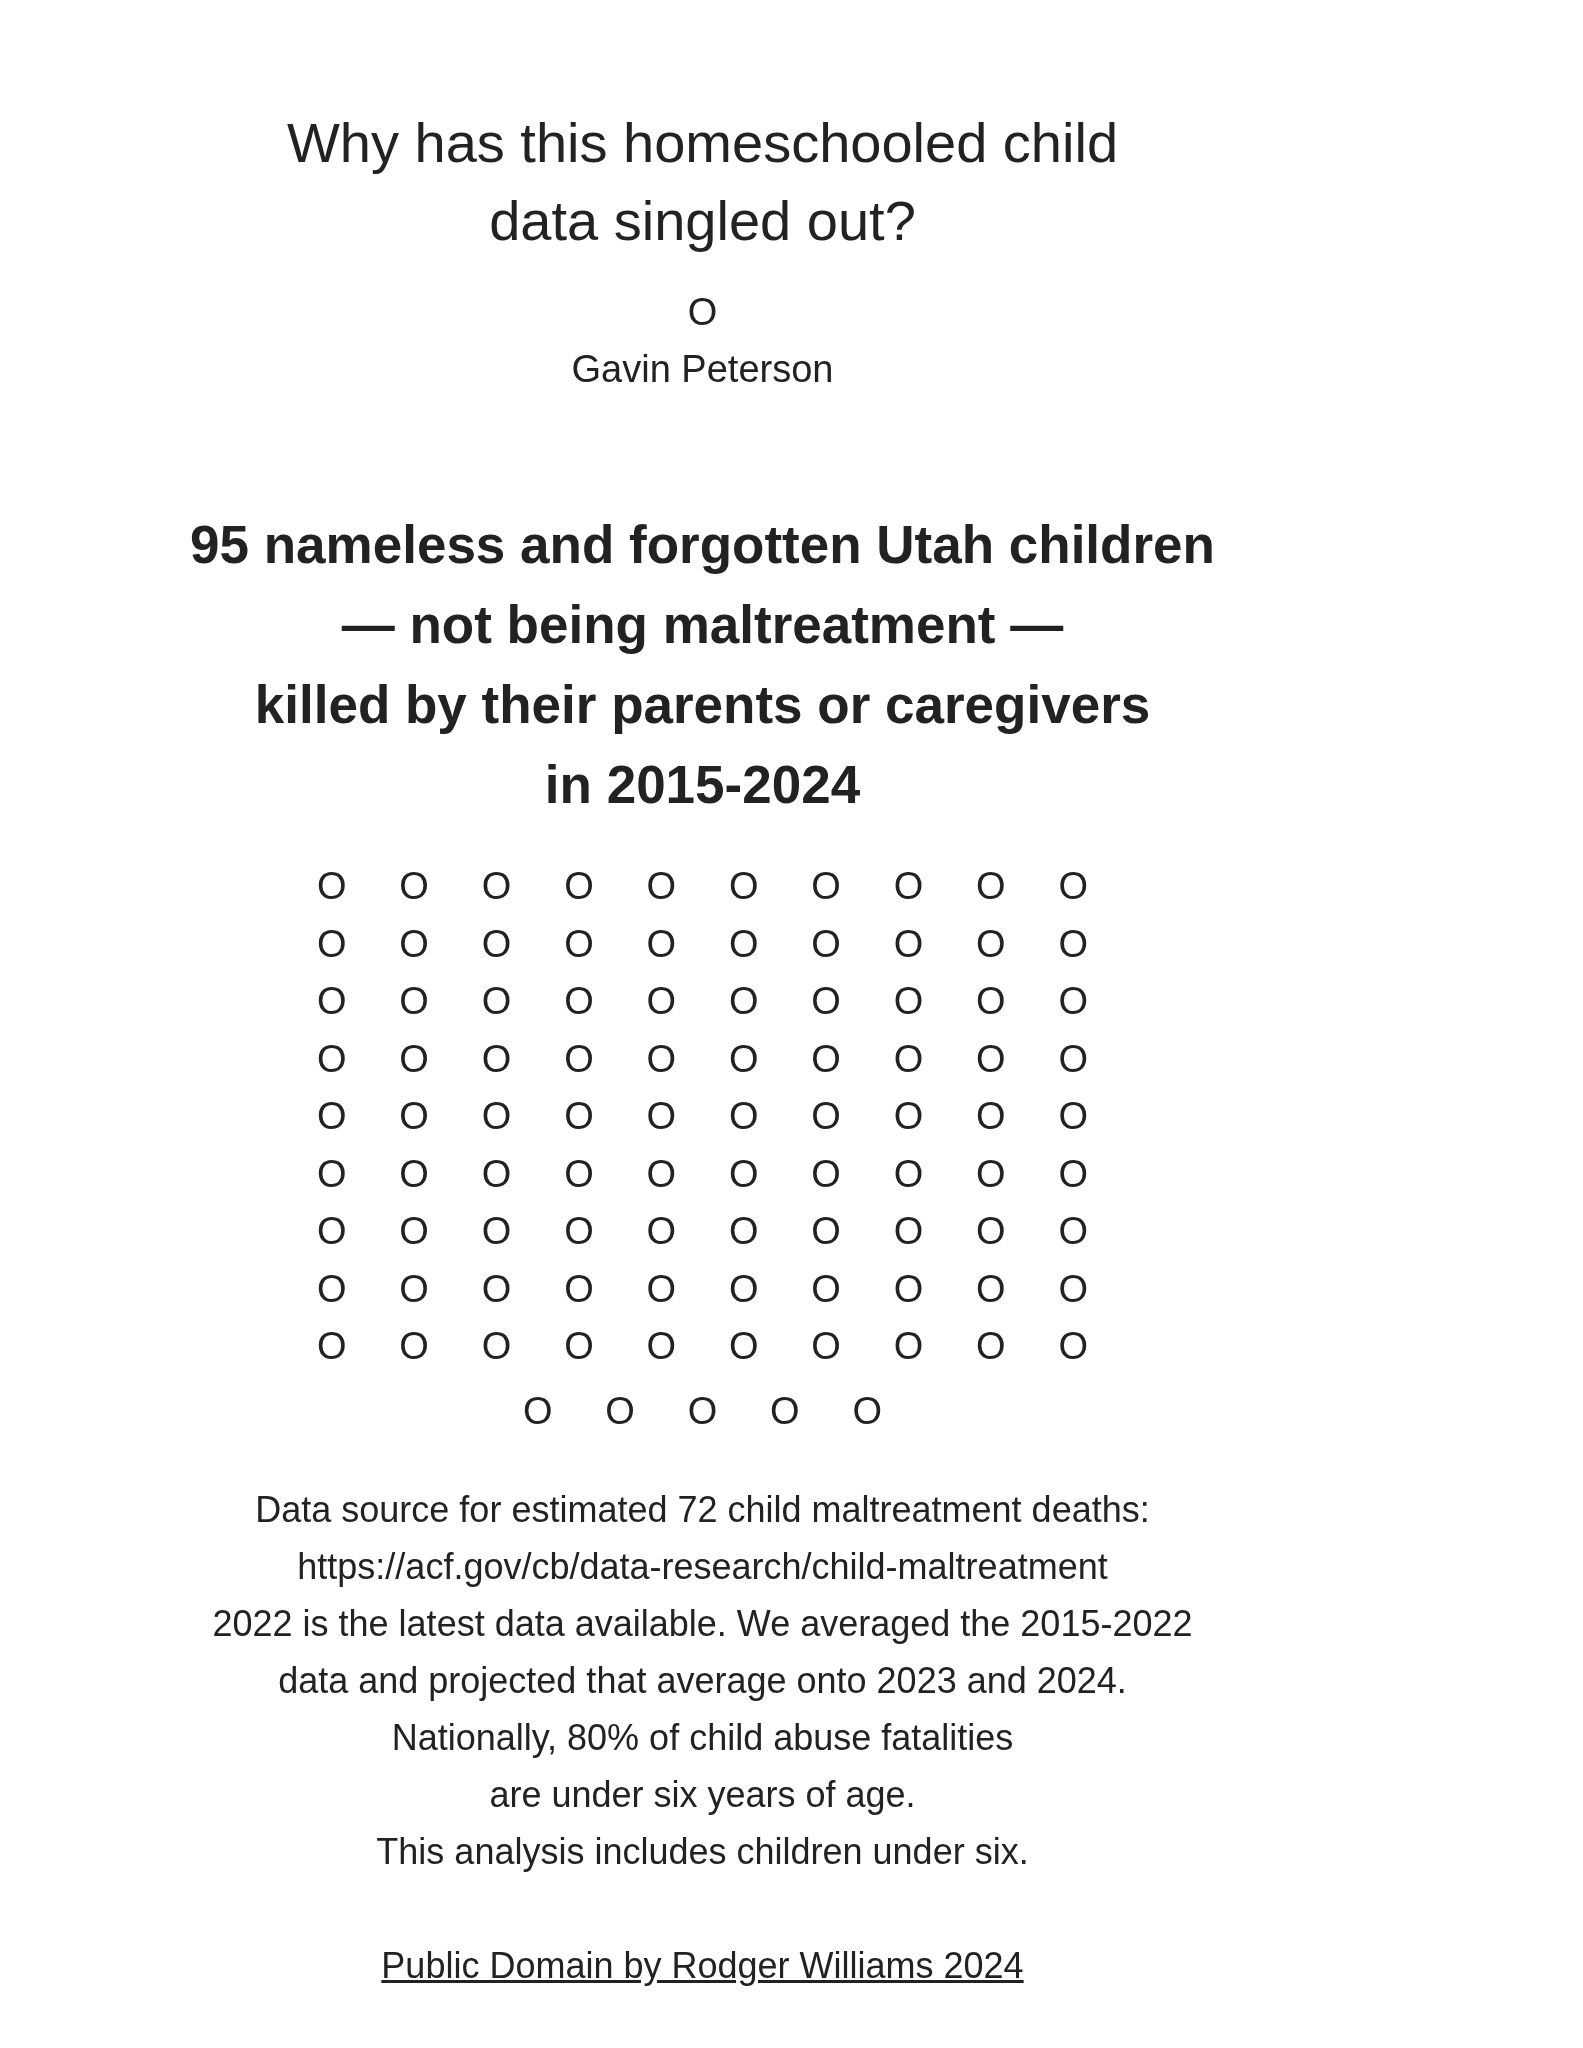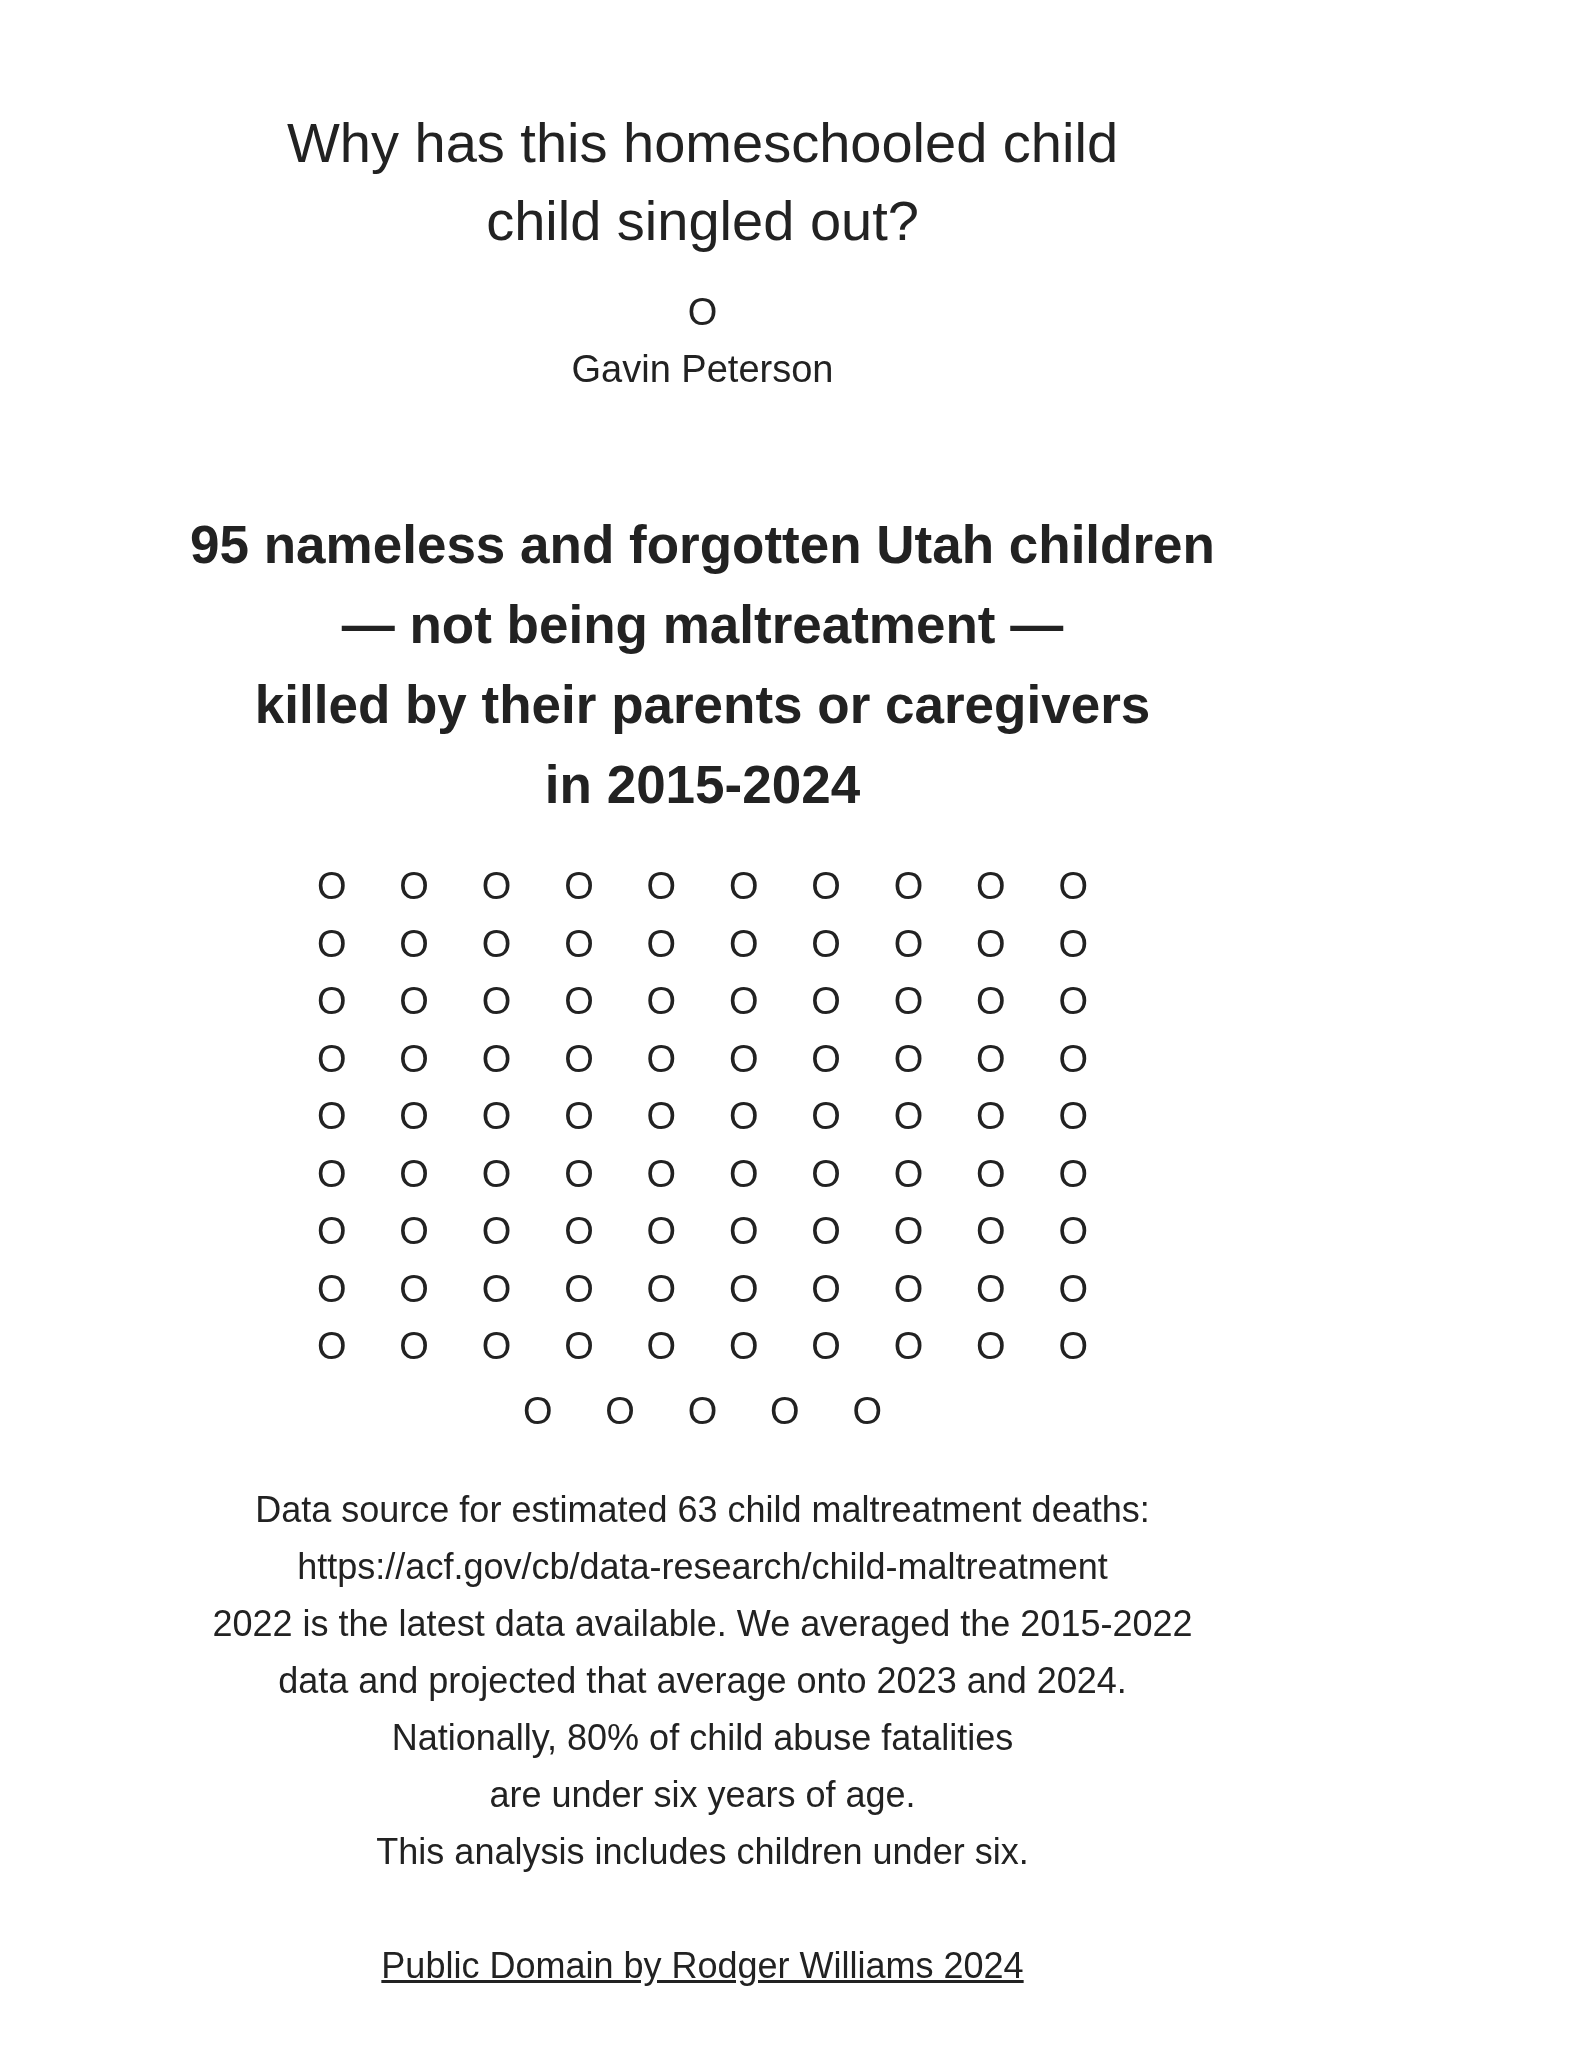--- a/index.html
+++ b/index.html
@@ -47,21 +47,21 @@
     line-height: 57.5px;
   }
   #notes { top: 1481px; font-size: 36px; line-height: 57px; }
   #footer { top: 1937px; font-size: 36px; line-height: 57px; text-decoration: underline; }
 </style>
 </head>
 <body>
 
 <div id="title" class="block">
   <span class="line">Why has this homeschooled child</span>
-  <span class="line">child singled out?</span>
+  <span class="line">data singled out?</span>
 </div>
 
 <div id="byline" class="block">
   <span class="line">O</span>
   <span class="line">Gavin Peterson</span>
 </div>
 
 <div id="headline" class="block">
   <span class="line">95 nameless and forgotten Utah children</span>
   <span class="line">— not being maltreatment —</span>
@@ -181,21 +181,21 @@
     <div class="grid-row extra">
       <span class="mark">O</span>
       <span class="mark">O</span>
       <span class="mark">O</span>
       <span class="mark">O</span>
       <span class="mark">O</span>
     </div>
   </div>
 
 <div id="notes" class="block">
-  <span class="line">Data source for estimated 63 child maltreatment deaths:</span>
+  <span class="line">Data source for estimated 72 child maltreatment deaths:</span>
   <span class="line">https://acf.gov/cb/data-research/child-maltreatment</span>
   <span class="line">2022 is the latest data available. We averaged the 2015-2022</span>
   <span class="line">data and projected that average onto 2023 and 2024.</span>
   <span class="line">Nationally, 80% of child abuse fatalities</span>
   <span class="line">are under six years of age.</span>
   <span class="line">This analysis includes children under six.</span>
 </div>
 
 <div id="footer" class="block">
   <span class="line">Public Domain by Rodger Williams 2024</span>

